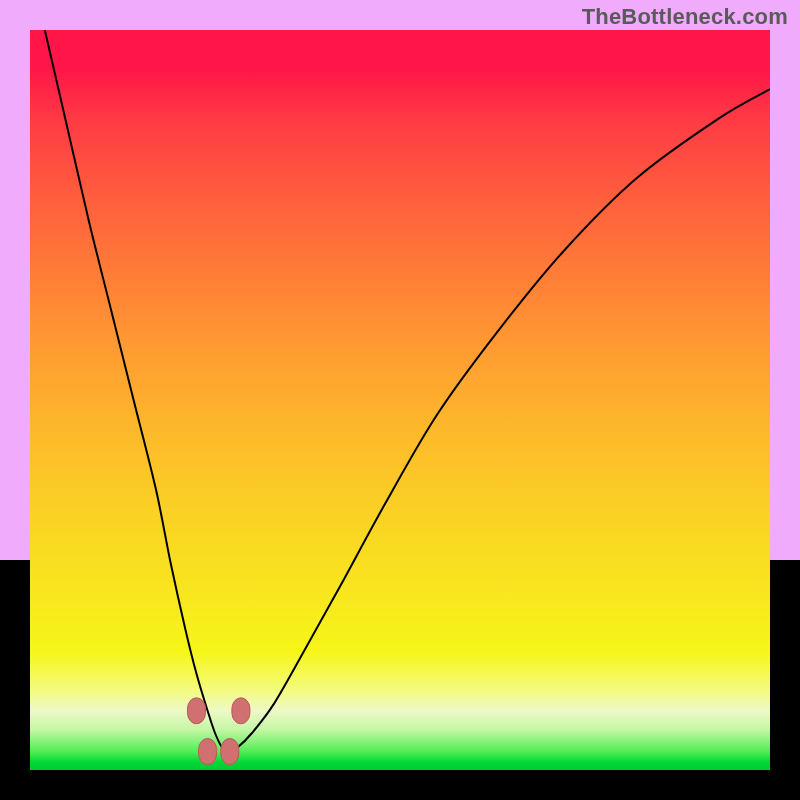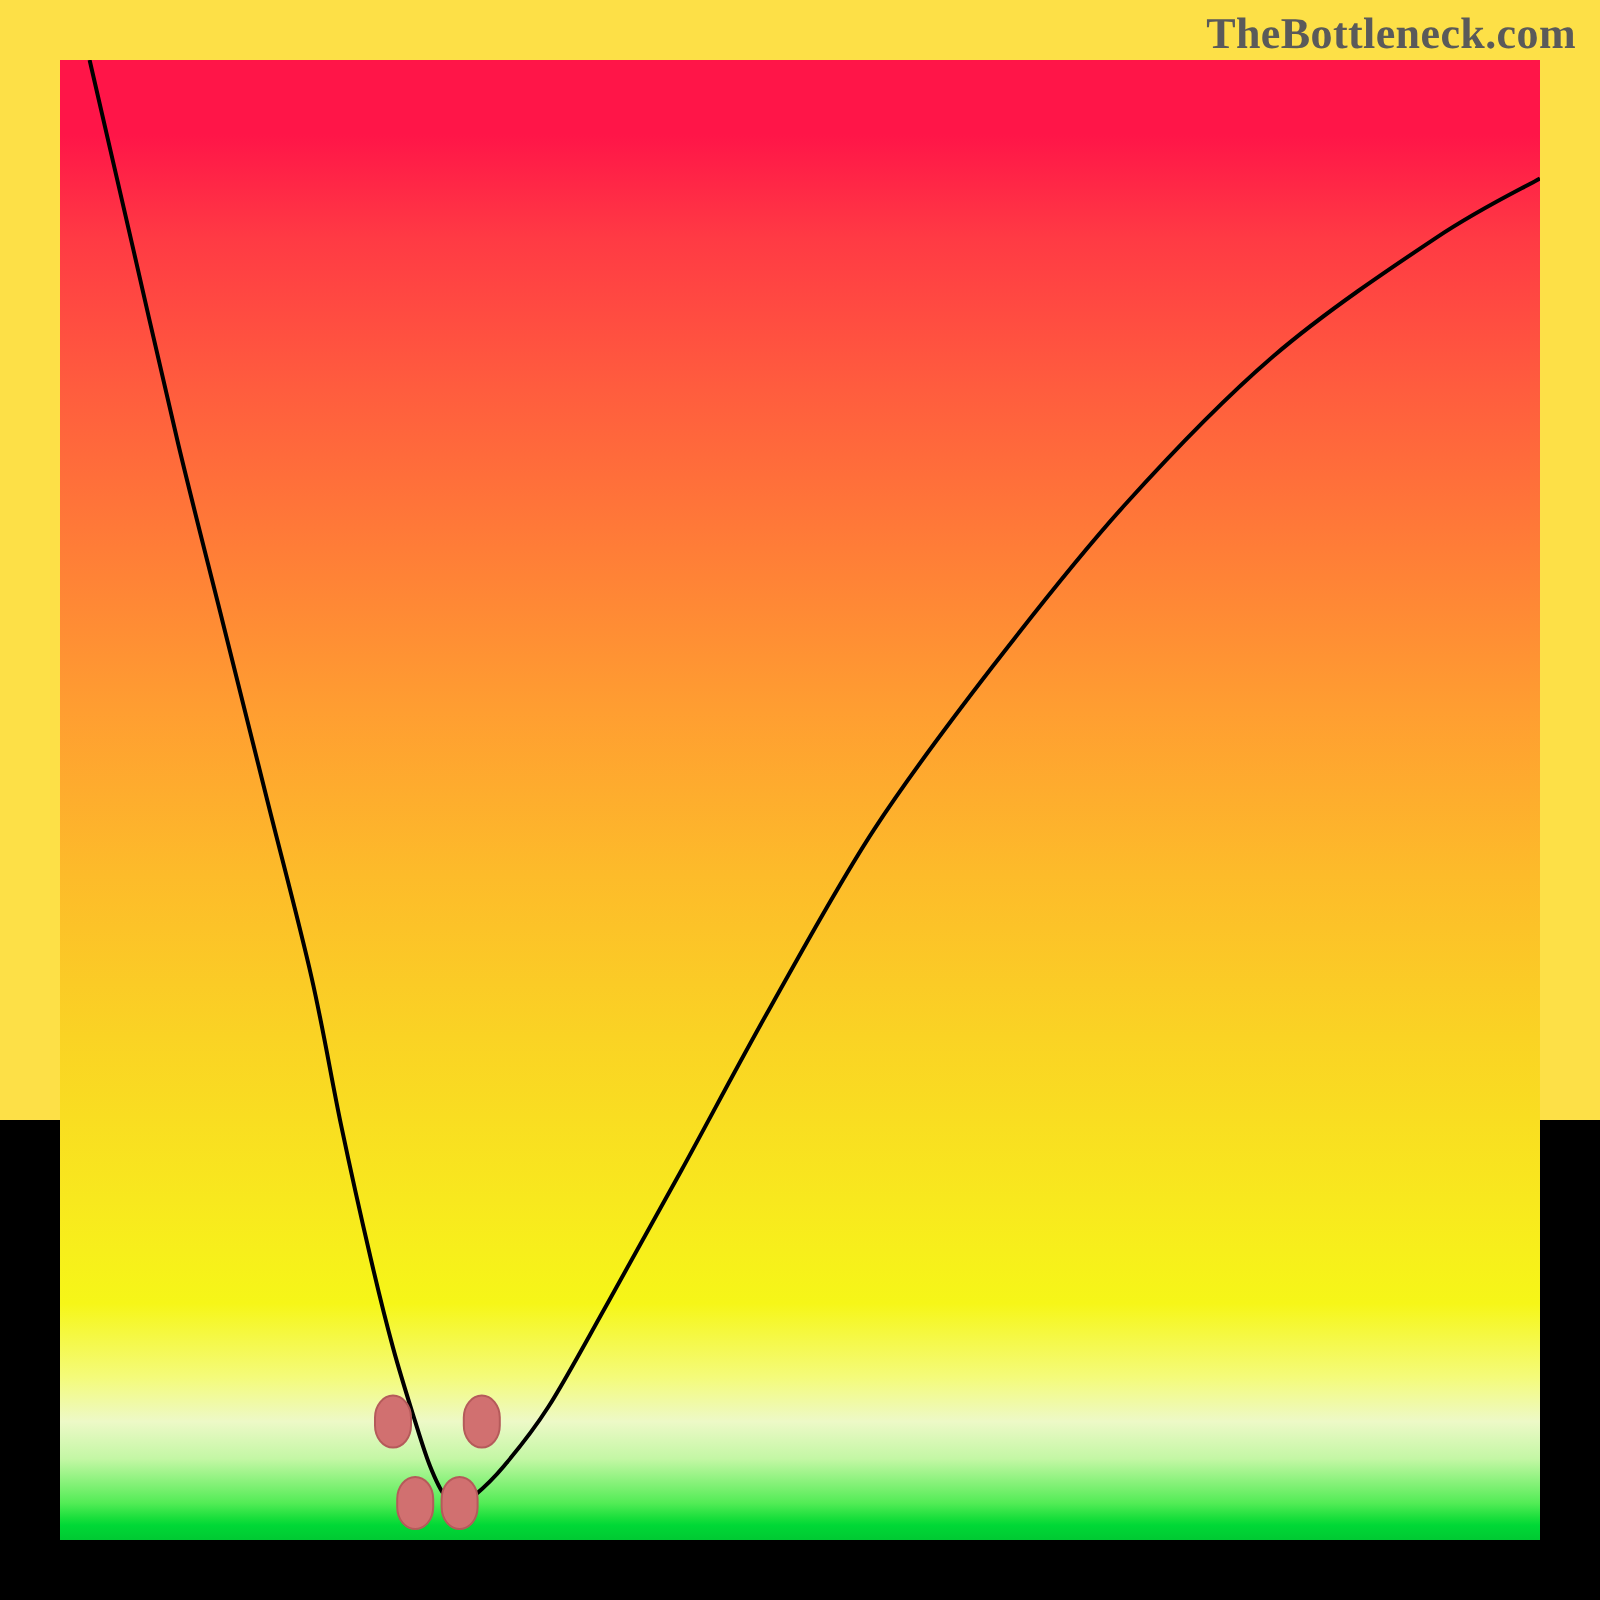--- a/index.html
+++ b/index.html
@@ -10,22 +10,21 @@
     background: #000000;
     overflow: hidden;
     font-family: Arial, Helvetica, sans-serif;
   }
   .frame {
     position: absolute;
     top: 0;
     left: 0;
     width: 800px;
     height: 560px;
-    background: #fde047;
-    font-family: Liberation Serif, serif;
+    background: #f0abfc;
   }
   .plot-area {
     position: absolute;
     left: 30px;
     top: 30px;
     width: 740px;
     height: 740px;
     overflow: hidden;
   }
   .gradient-bg {

